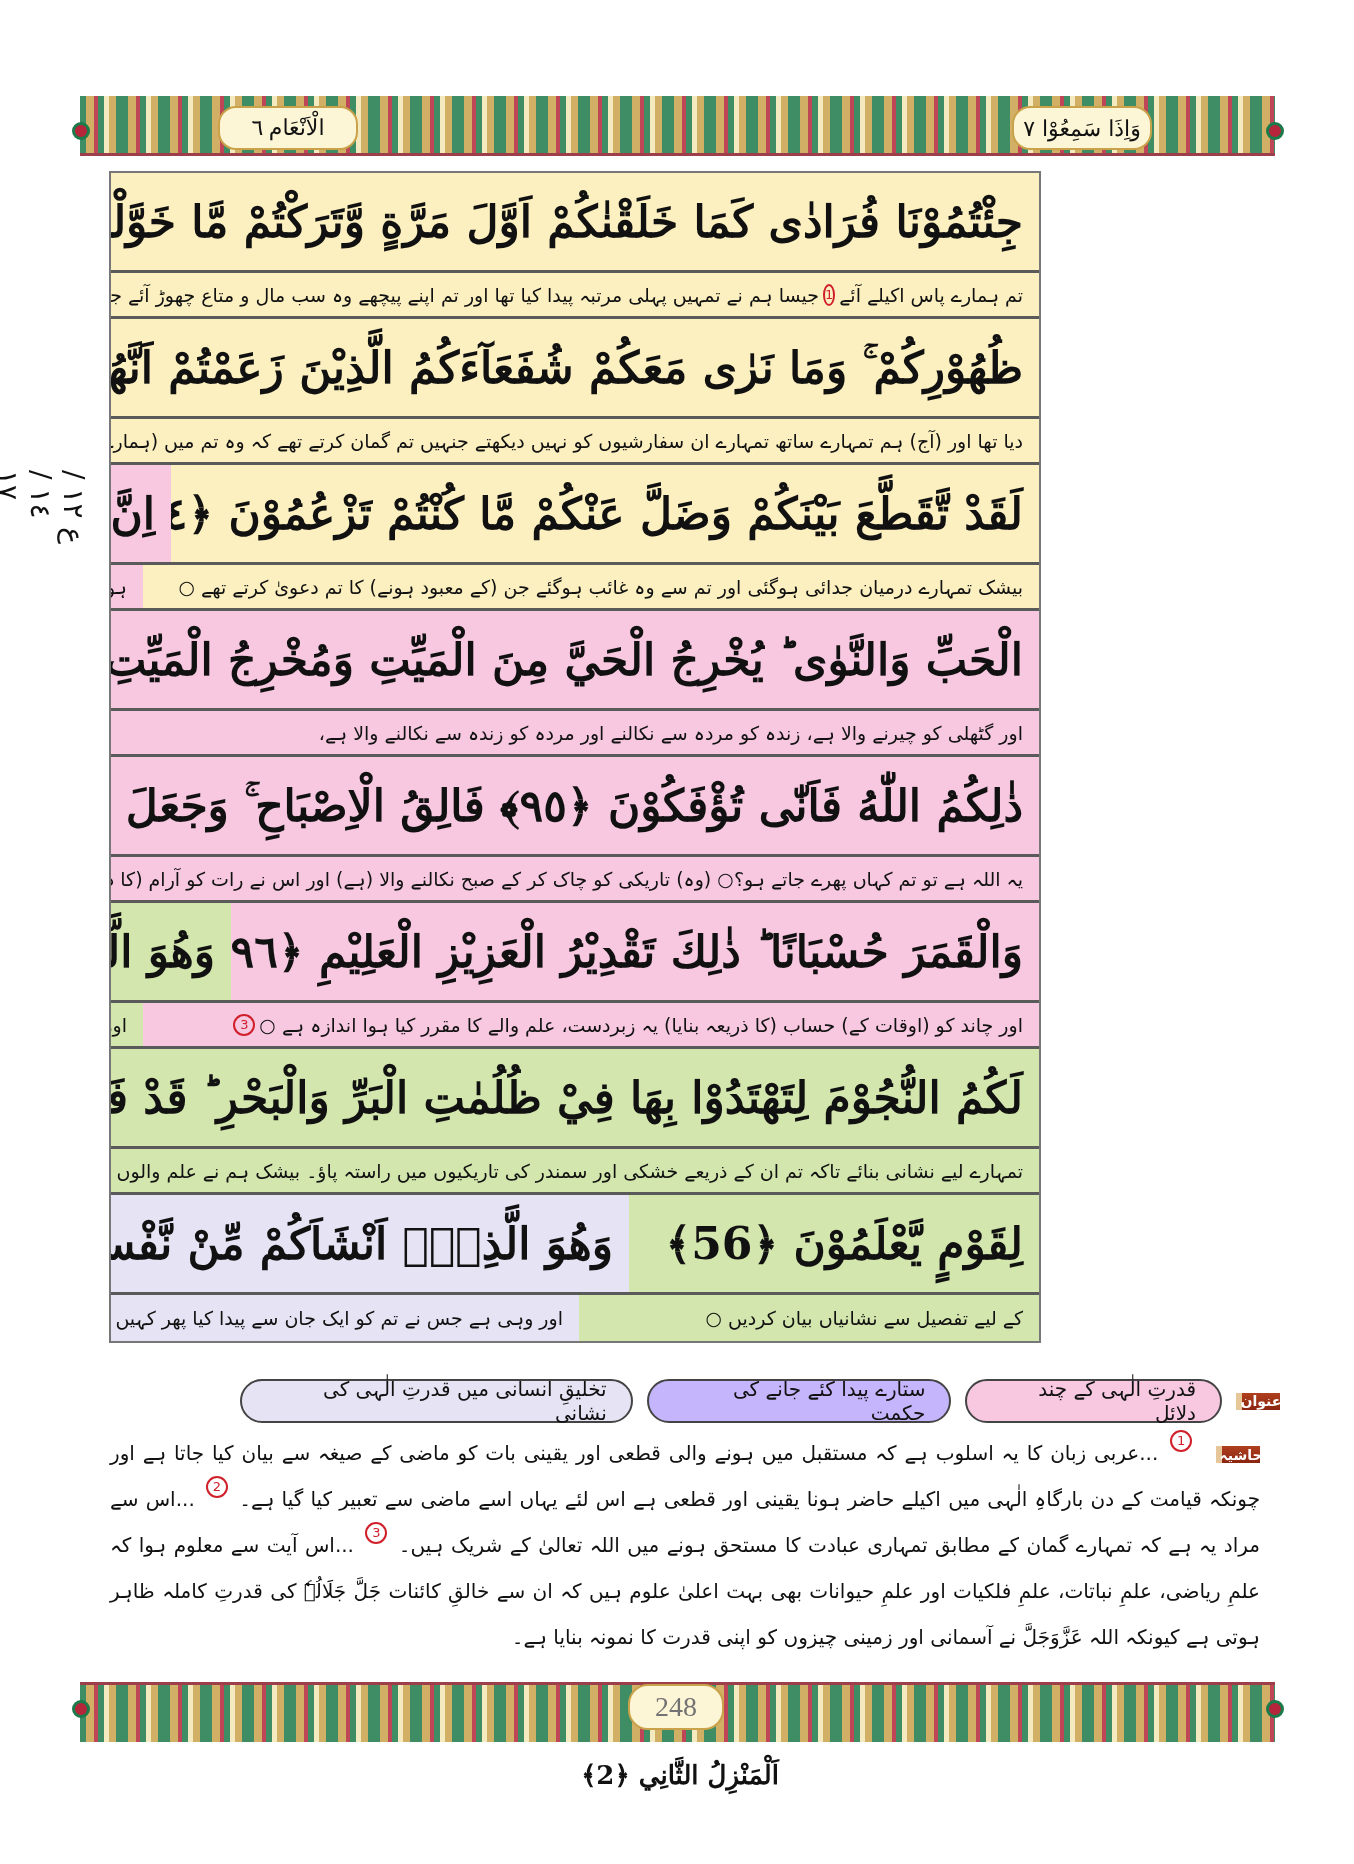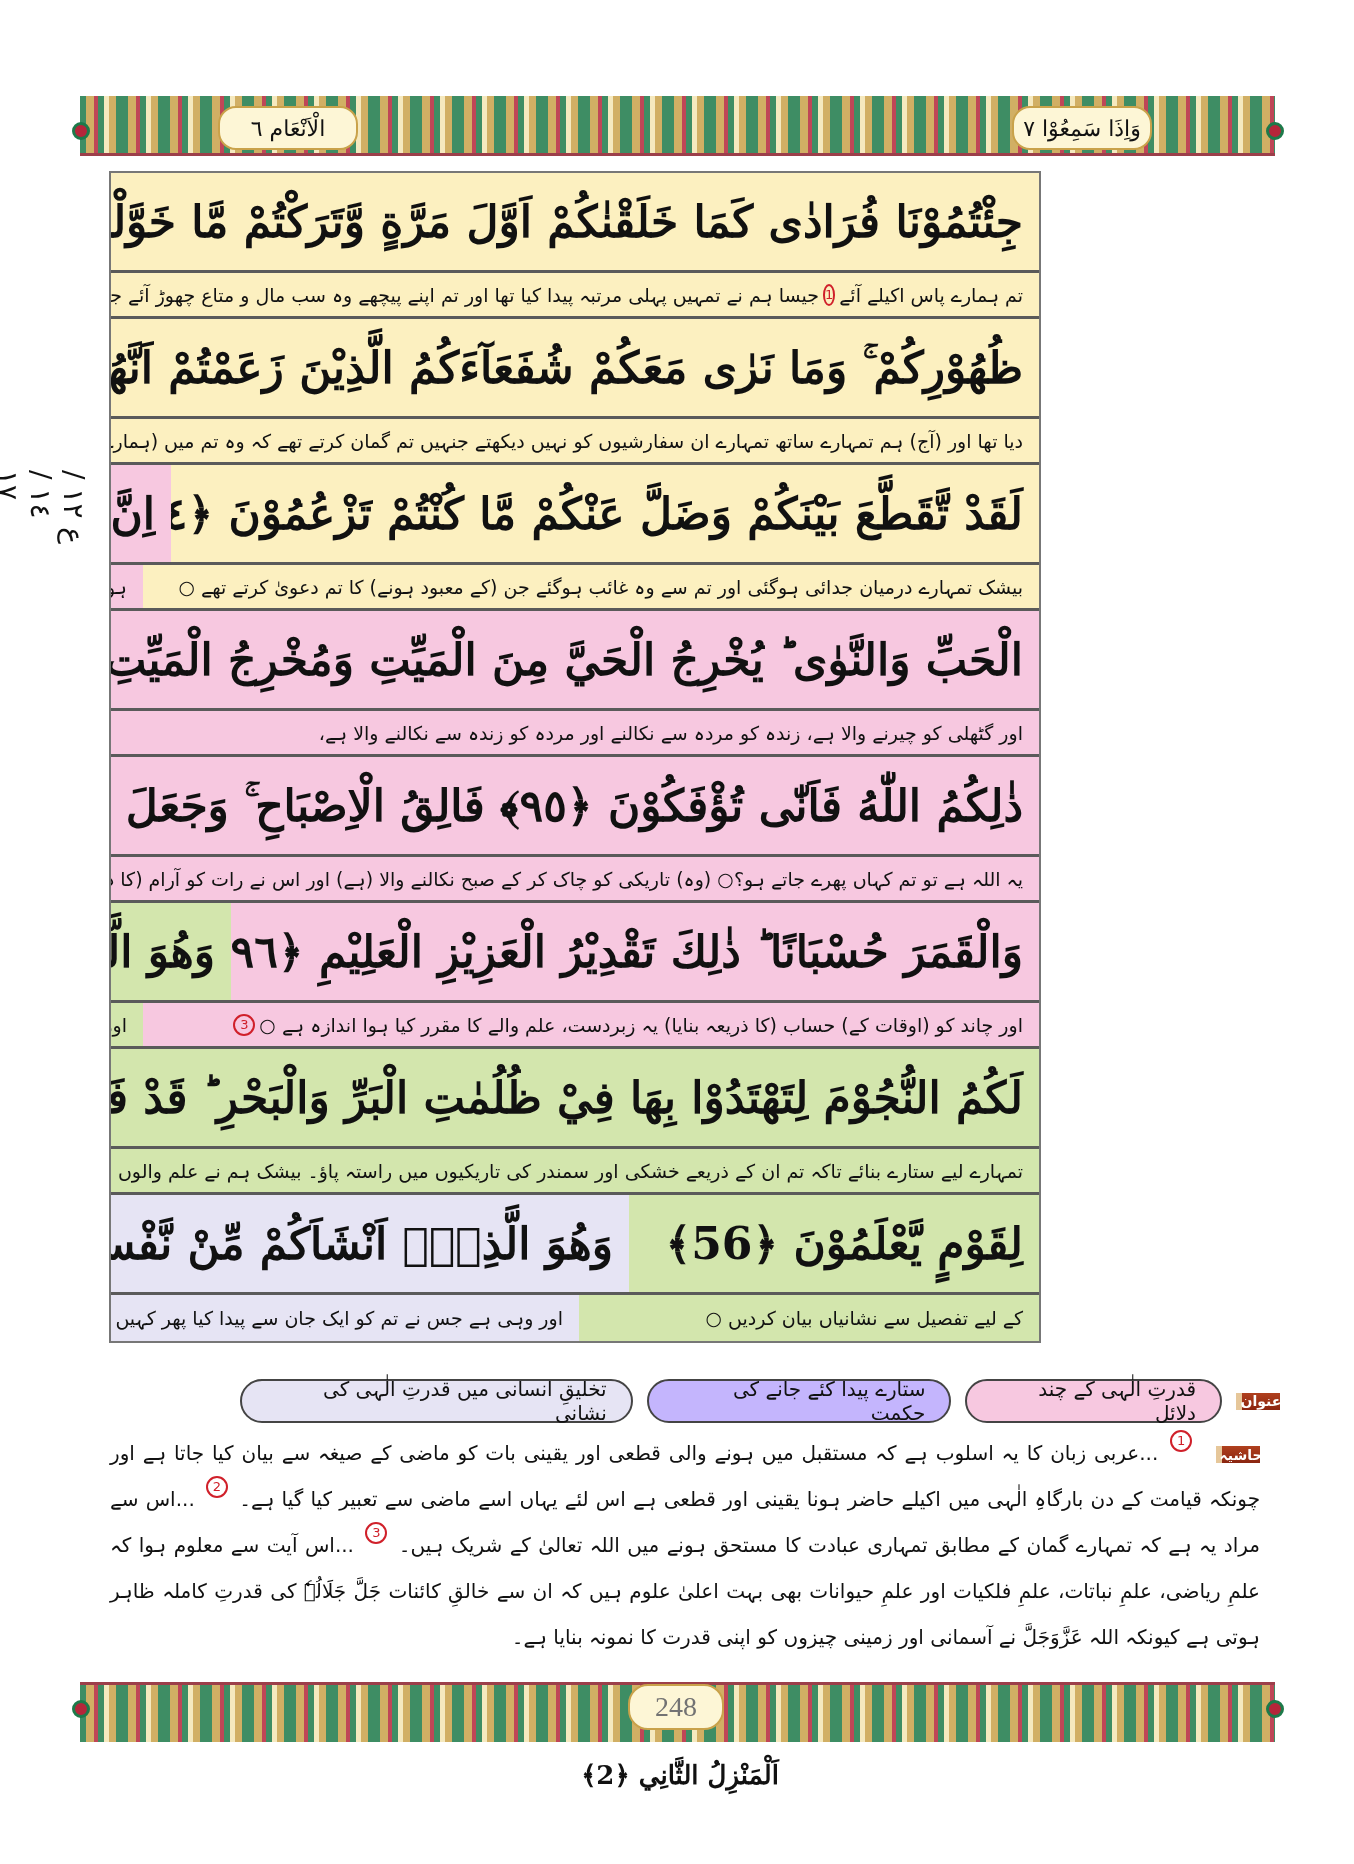--- a/index.html
+++ b/index.html
@@ -46,21 +46,21 @@
     .footnotes .label-tag { display: inline-flex; vertical-align: middle; margin-left: 12px; }
     .page-num { position: absolute; left: 628px; top: 1684px; width: 96px; height: 46px; background: #fdf6d6; border: 2px solid #c9a24a; border-radius: 20px; display: flex; align-items: center; justify-content: center; font-family: "Liberation Serif", serif; font-size: 28px; color: #737373; }
     .manzil { position: absolute; left: 560px; top: 1750px; width: 240px; height: 50px; display: flex; align-items: center; justify-content: center; font-family: "DejaVu Serif", serif; font-size: 26px; font-weight: bold; direction: rtl; color: #111; }
   </style>
 </head>
 <body>
 
 <div class="border-band top"></div>
 <div class="band-cap" style="left:72px;top:122px;"></div>
 <div class="band-cap" style="left:1266px;top:122px;"></div>
-<div class="cartouche" style="left:218px;top:106px;width:140px;">الْاَنْعَام ٦</div>
+<div class="cartouche" style="left:218px;top:106px;width:140px;font-family:Liberation Serif, serif;">الْاَنْعَام ٦</div>
 <div class="cartouche" style="left:1012px;top:106px;width:140px;">وَاِذَا سَمِعُوْا ٧</div>
 
 <div class="ruku">ع ١٢ / ١٤ / ١٧</div>
 
 <div class="main-box">
 
   <div class="row ayah">
     <div class="seg fill yellow">جِئْتُمُوْنَا فُرَادٰى كَمَا خَلَقْنٰكُمْ اَوَّلَ مَرَّةٍ وَّتَرَكْتُمْ مَّا خَوَّلْنٰكُمْ وَرَآءَ</div>
   </div>
   <div class="row trans">
@@ -113,21 +113,21 @@
       <span>اور چاند کو (اوقات کے) حساب (کا ذریعہ بنایا) یہ زبردست، علم والے کا مقرر کیا ہوا اندازہ ہے ○</span>
       <span class="note-num">3</span>
     </div>
     <div class="seg green" style="flex:1;">اور وہی ہے جس نے</div>
   </div>
 
   <div class="row ayah">
     <div class="seg fill green">لَكُمُ النُّجُوْمَ لِتَهْتَدُوْا بِهَا فِيْ ظُلُمٰتِ الْبَرِّ وَالْبَحْرِ ؕ قَدْ فَصَّلْنَا الْاٰيٰتِ</div>
   </div>
   <div class="row trans">
-    <div class="seg fill green">تمہارے لیے ستارے بنائے تاکہ تم ان کے ذریعے خشکی اور سمندر کی تاریکیوں میں راستہ پاؤ۔ بیشک ہم نے علم والوں</div>
+    <div class="seg fill green">تمہارے لیے نشانی بنائے تاکہ تم ان کے ذریعے خشکی اور سمندر کی تاریکیوں میں راستہ پاؤ۔ بیشک ہم نے علم والوں</div>
   </div>
 
   <div class="row ayah">
     <div class="seg green" style="width:410px;">لِقَوْمٍ يَّعْلَمُوْنَ ﴿56﴾</div>
     <div class="seg lav" style="flex:1;">وَهُوَ الَّذِيْۤ اَنْشَاَكُمْ مِّنْ نَّفْسٍ وَّاحِدَةٍ فَمُسْتَقَرٌّ</div>
   </div>
   <div class="row trans">
     <div class="seg green" style="width:460px;">کے لیے تفصیل سے نشانیاں بیان کردیں ○</div>
     <div class="seg lav" style="flex:1;">اور وہی ہے جس نے تم کو ایک جان سے پیدا کیا پھر کہیں ٹھکانہ ہے</div>
   </div>

